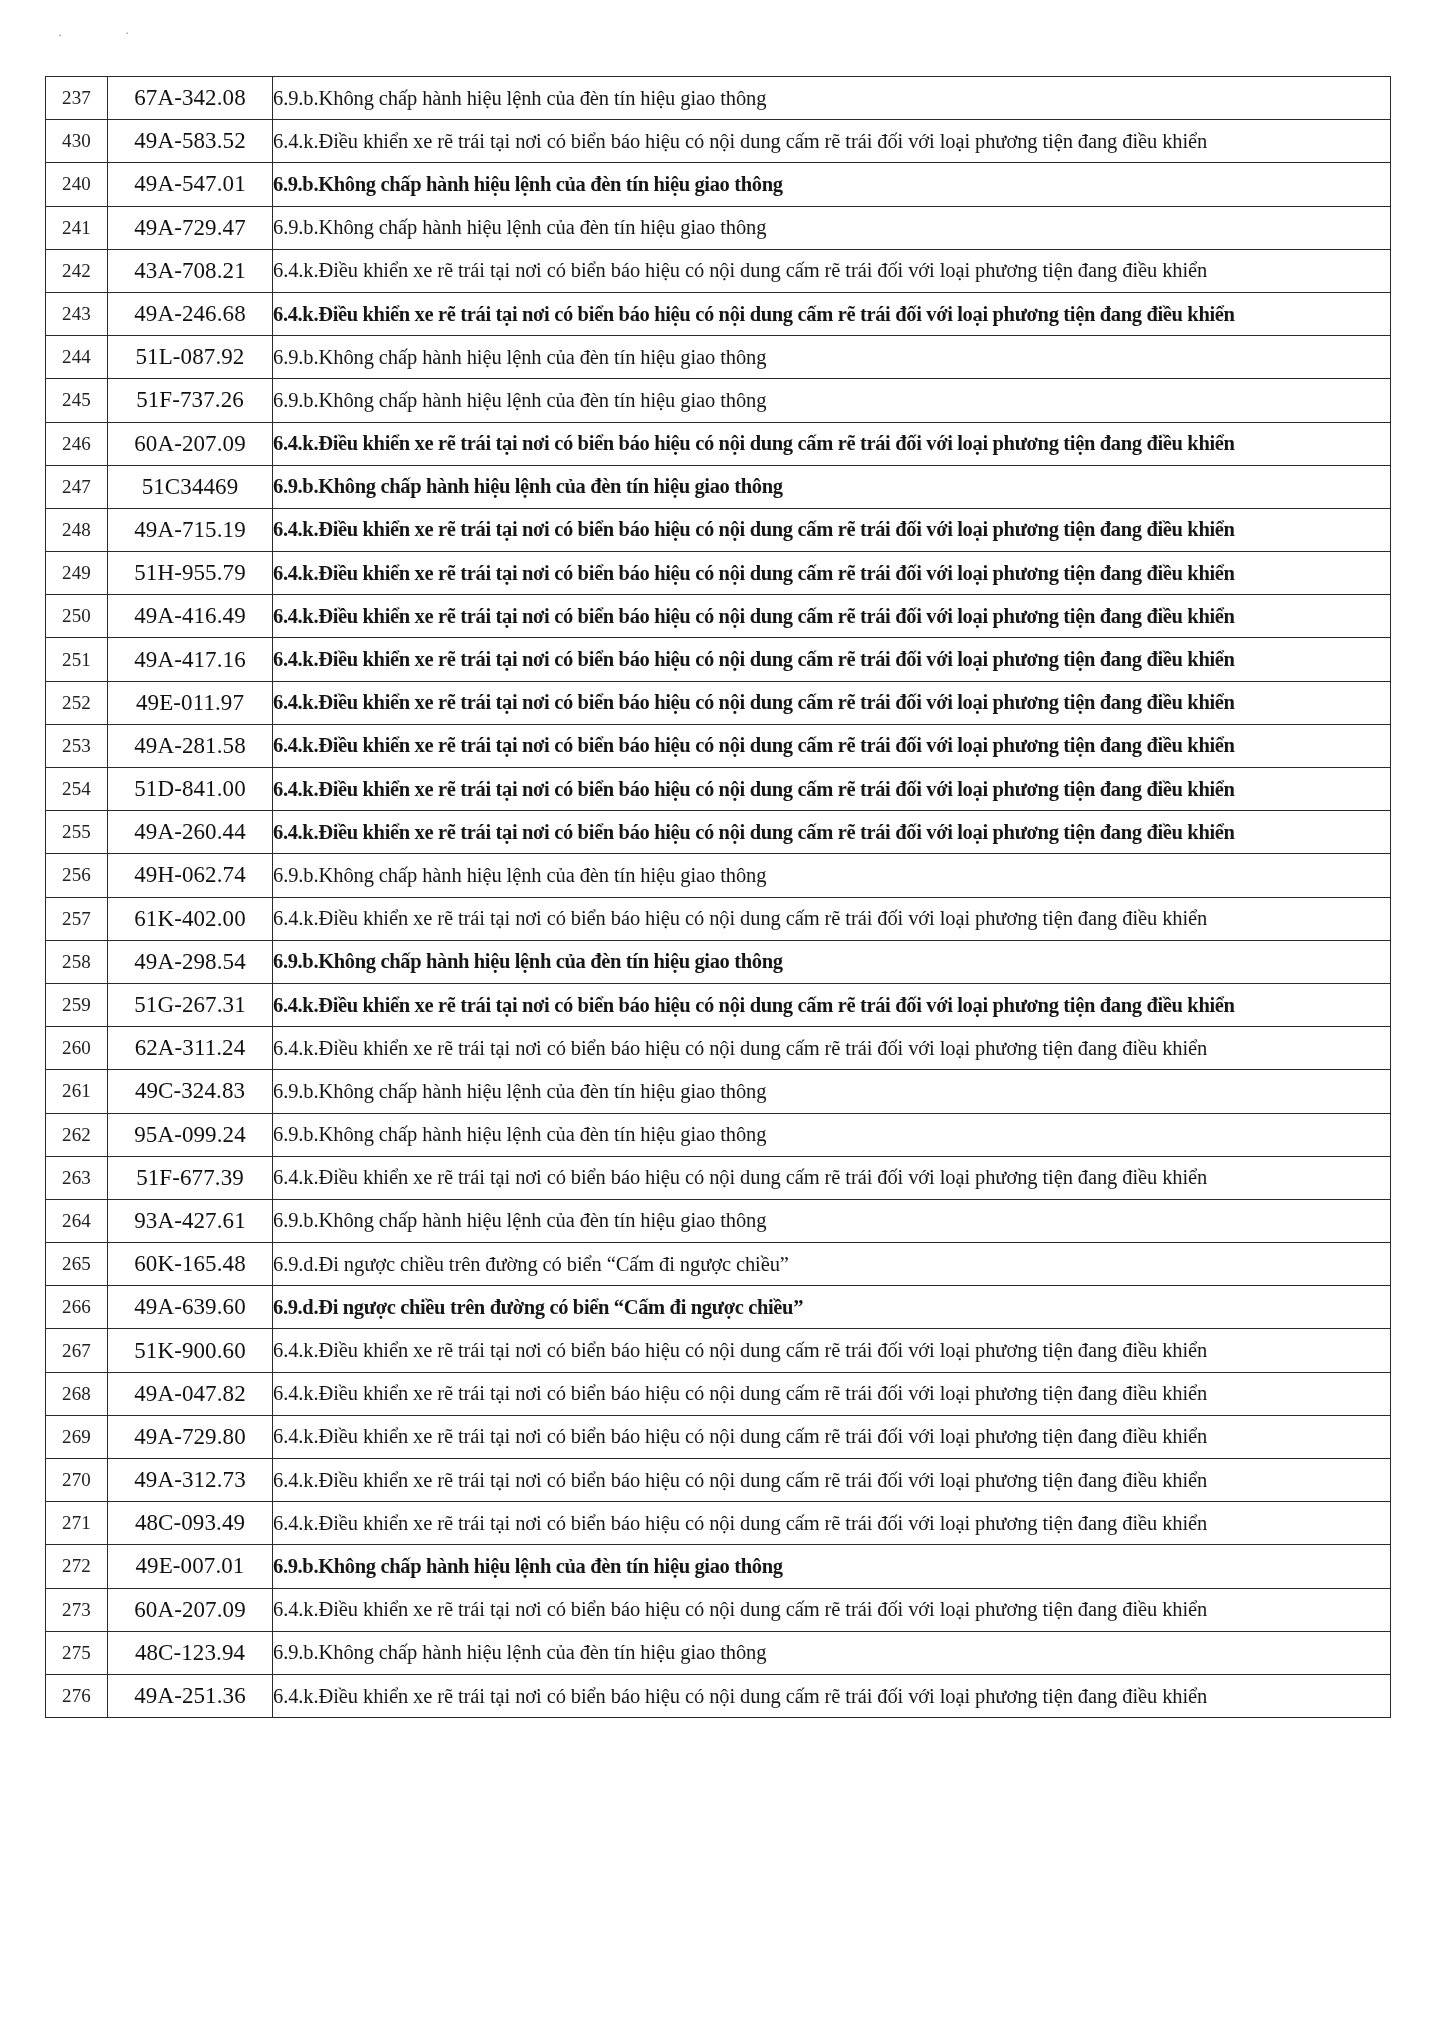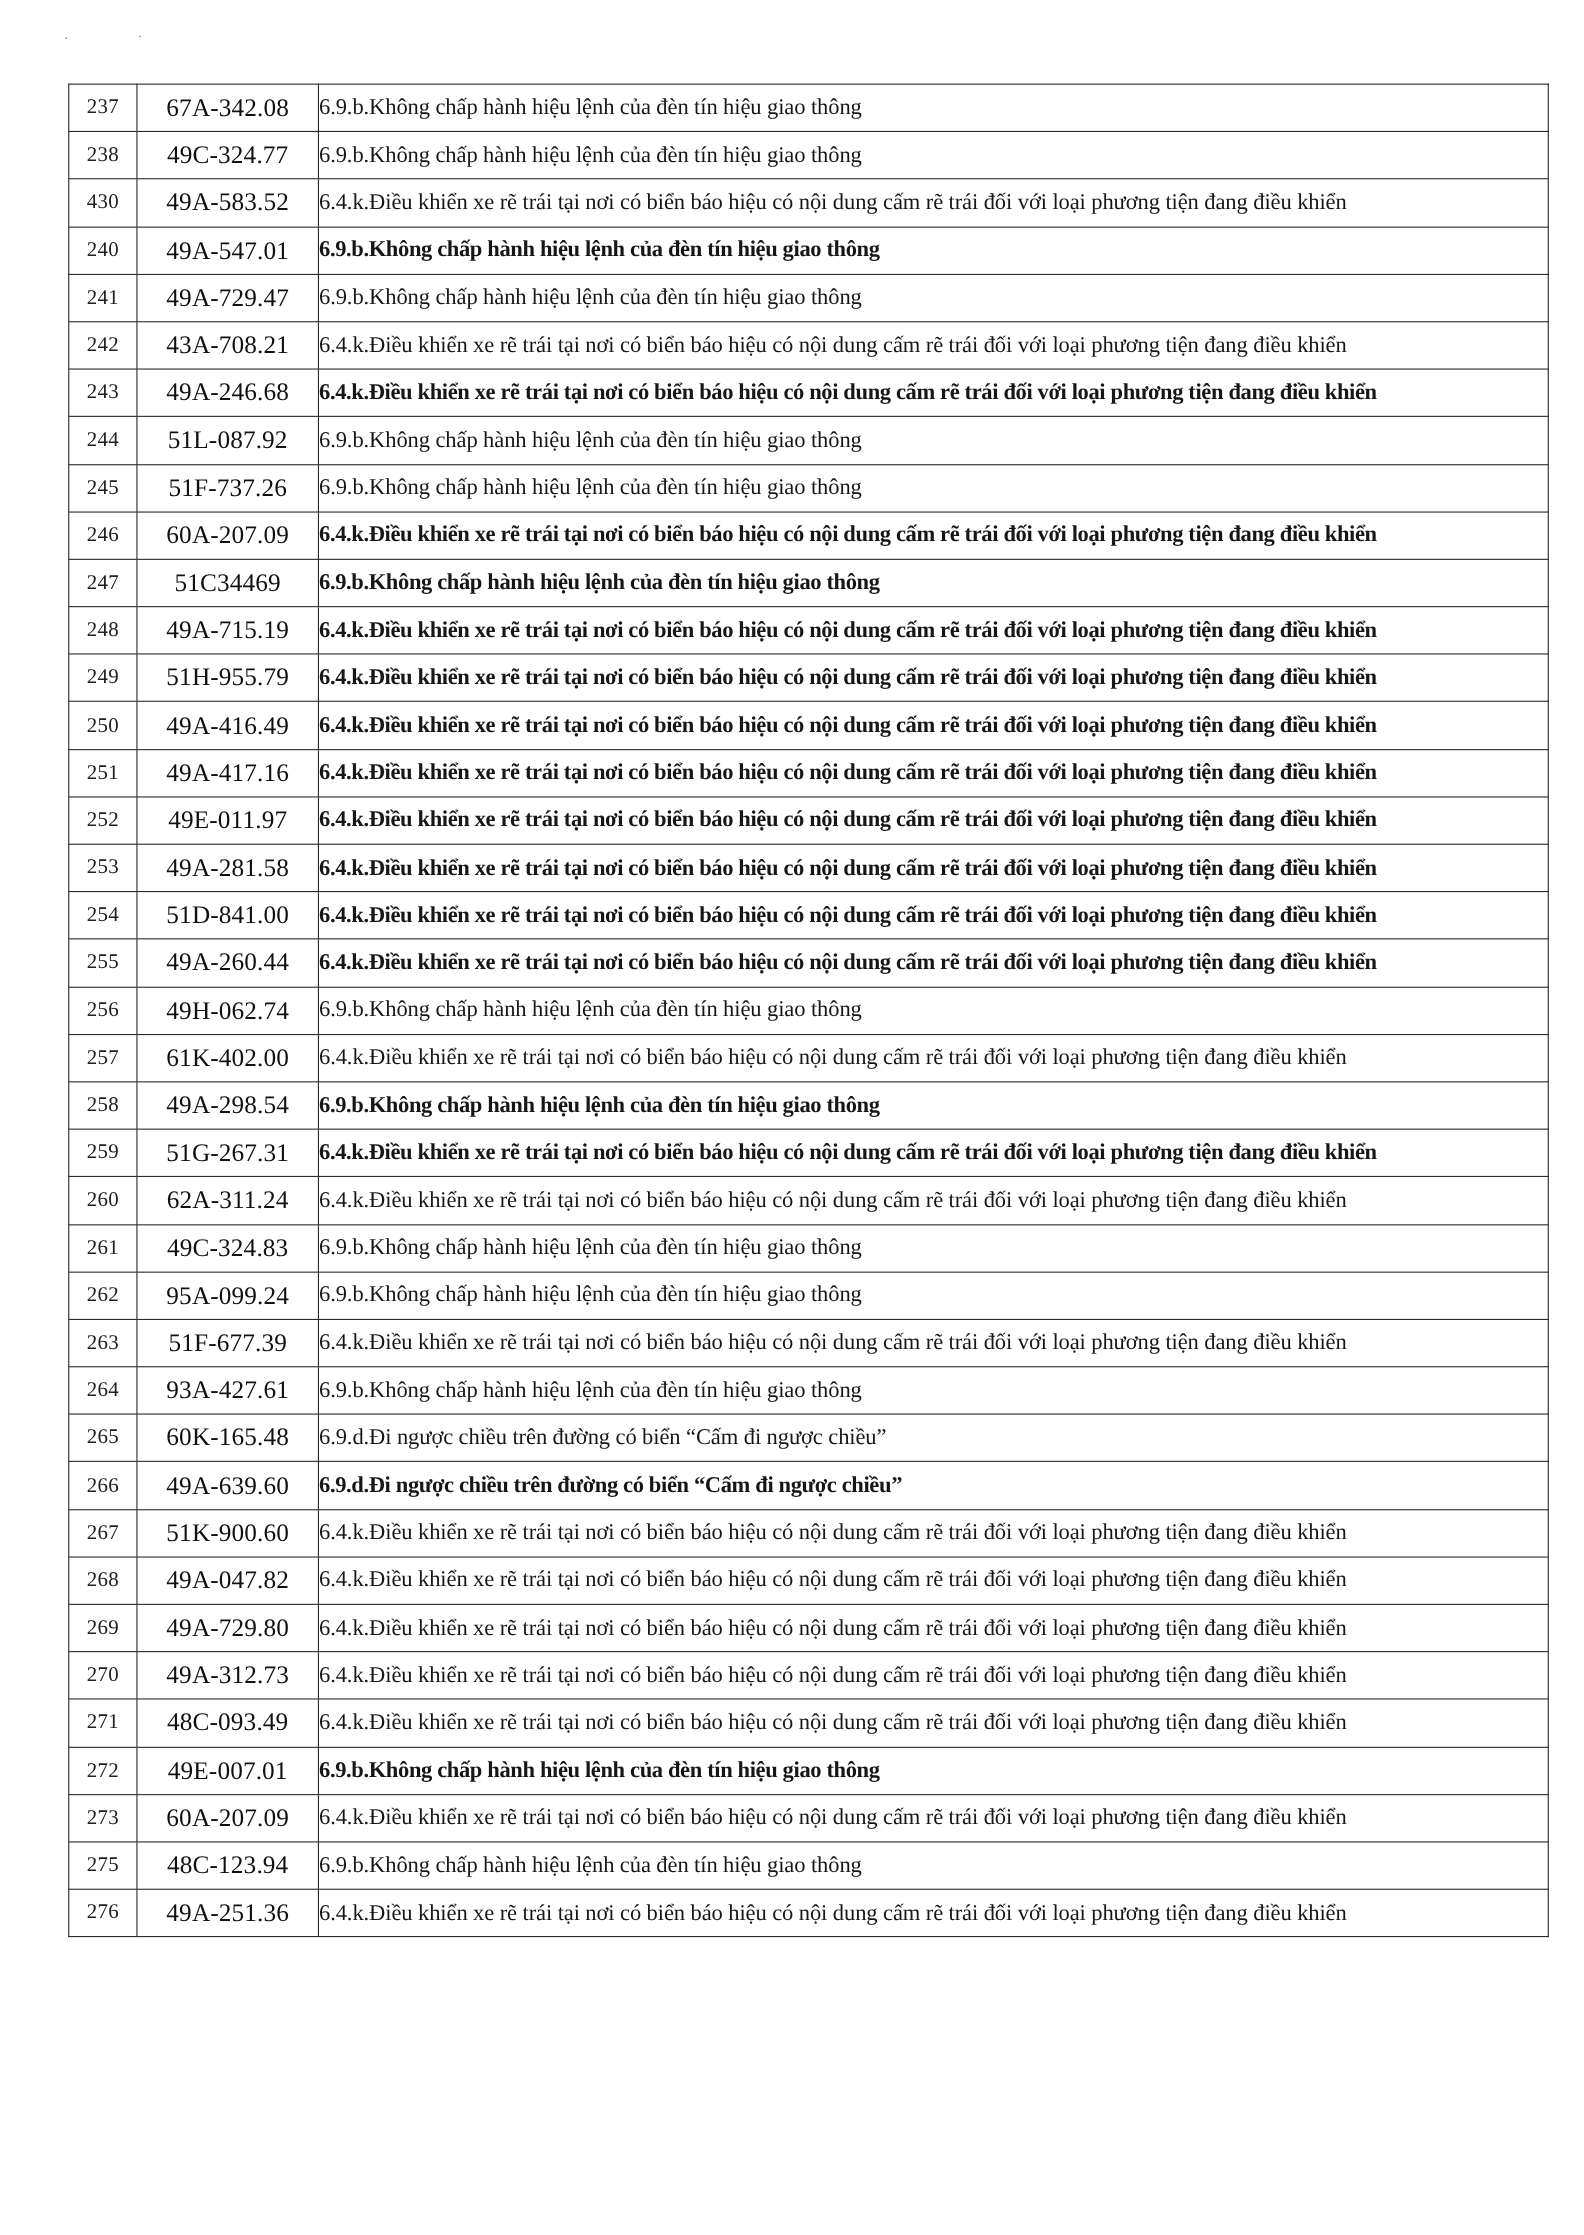--- a/index.html
+++ b/index.html
@@ -28,21 +28,21 @@
 
   .page {
     position: absolute;
     left: 0; top: 0;
     width: 1440px;
     height: 2032px;
   }
 
   table.violations {
     position: absolute;
-    left: 62px;
+    left: 45px;
     top: 76px;
     width: 1345px;
     border-collapse: collapse;
     table-layout: fixed;
   }
   table.violations td {
     border: 1.6px solid #2a2a2a;
     padding: 0;
     vertical-align: middle;
     height: 42.2px;
@@ -90,25 +90,20 @@
       <col class="c-plate">
       <col class="c-desc">
     </colgroup>
     <tbody>
         <tr>
           <td class="idx">237</td>
           <td class="plate">67A-342.08</td>
           <td class="desc">6.9.b.Không chấp hành hiệu lệnh của đèn tín hiệu giao thông</td>
         </tr>
         <tr>
-          <td class="idx">238</td>
-          <td class="plate">49C-324.77</td>
-          <td class="desc">6.9.b.Không chấp hành hiệu lệnh của đèn tín hiệu giao thông</td>
-        </tr>
-        <tr>
           <td class="idx">430</td>
           <td class="plate">49A-583.52</td>
           <td class="desc">6.4.k.Điều khiển xe rẽ trái tại nơi có biển báo hiệu có nội dung cấm rẽ trái đối với loại phương tiện đang điều khiển</td>
         </tr>
         <tr class="heavy">
           <td class="idx">240</td>
           <td class="plate">49A-547.01</td>
           <td class="desc">6.9.b.Không chấp hành hiệu lệnh của đèn tín hiệu giao thông</td>
         </tr>
         <tr>

